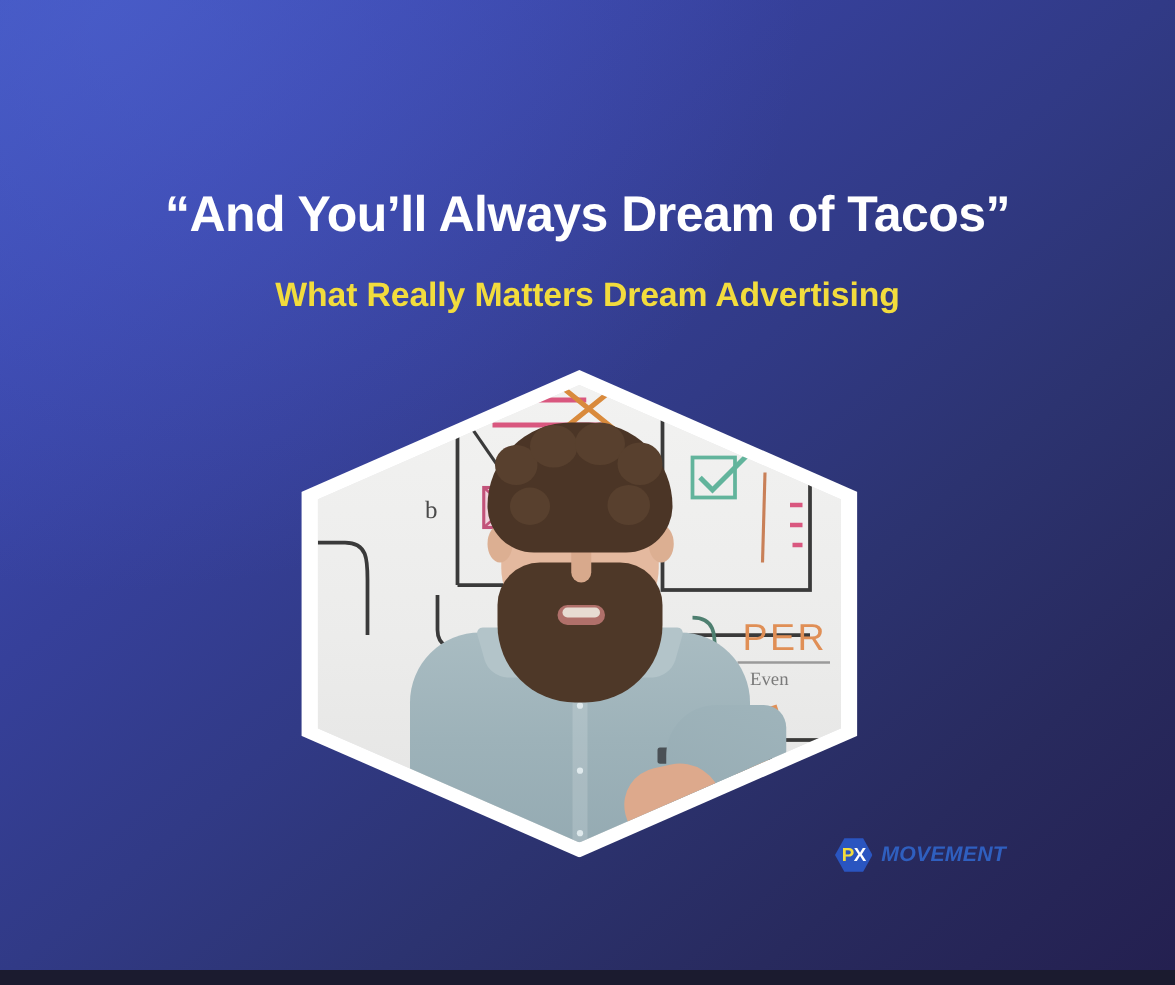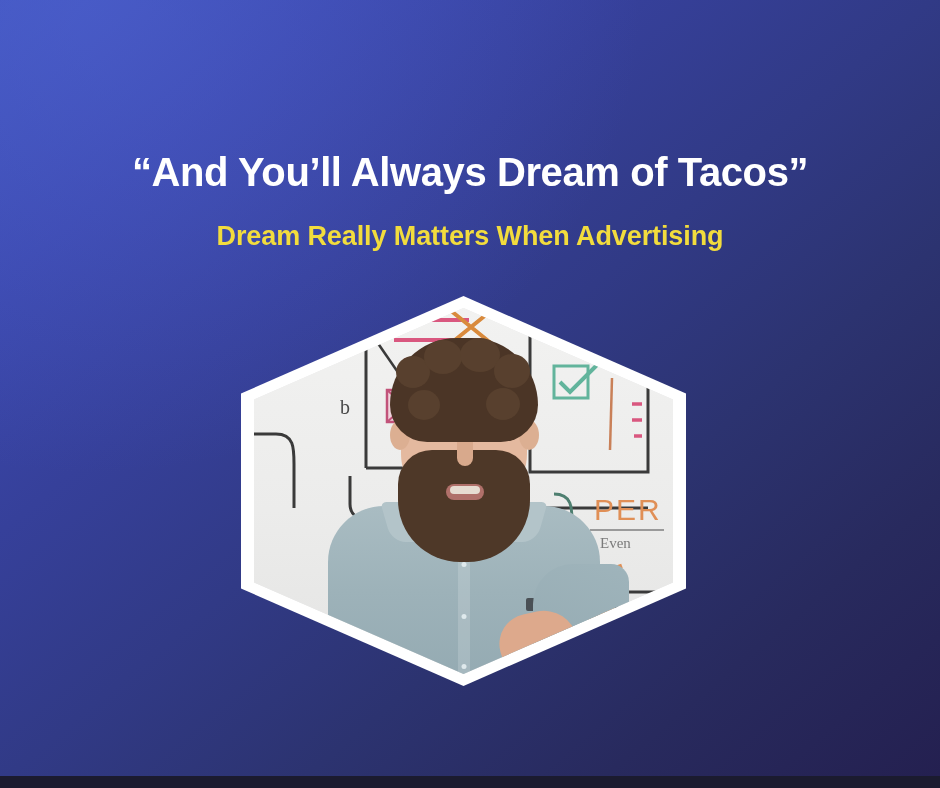--- a/index.html
+++ b/index.html
@@ -305,21 +305,21 @@
     letter-spacing: 0.2px;
   }
 </style>
 </head>
 <body>
 
 <div id="slide">
 
   <div class="heading-block">
     <h1 id="title">“And You’ll Always Dream of Tacos”</h1>
-    <h2 id="subtitle">Dream Really Matters When Advertising</h2>
+    <h2 id="subtitle">What Really Matters Dream Advertising</h2>
   </div>
 
   <div id="hex-thumb">
     <div class="hex-shape hex-border"></div>
 
     <div class="hex-inner">
       <div class="video-still">
 
         <div class="whiteboard">
 
@@ -402,14 +402,20 @@
             <div class="hair-curl" style="left:18px; top:52px; width:32px; height:30px;"></div>
             <div class="hair-curl" style="left:96px; top:50px; width:34px; height:32px;"></div>
           </div>
           <div class="hand"></div>
         </div>
 
       </div>
     </div>
   </div>
 
+  <div id="logo">
+    <div class="logo-badge">
+      <span class="logo-px"><span class="p">P</span><span class="x">X</span></span>
+    </div>
+    <span id="logo-word">MOVEMENT</span>
+  </div>
 
 </div>
 
 </body></html>

